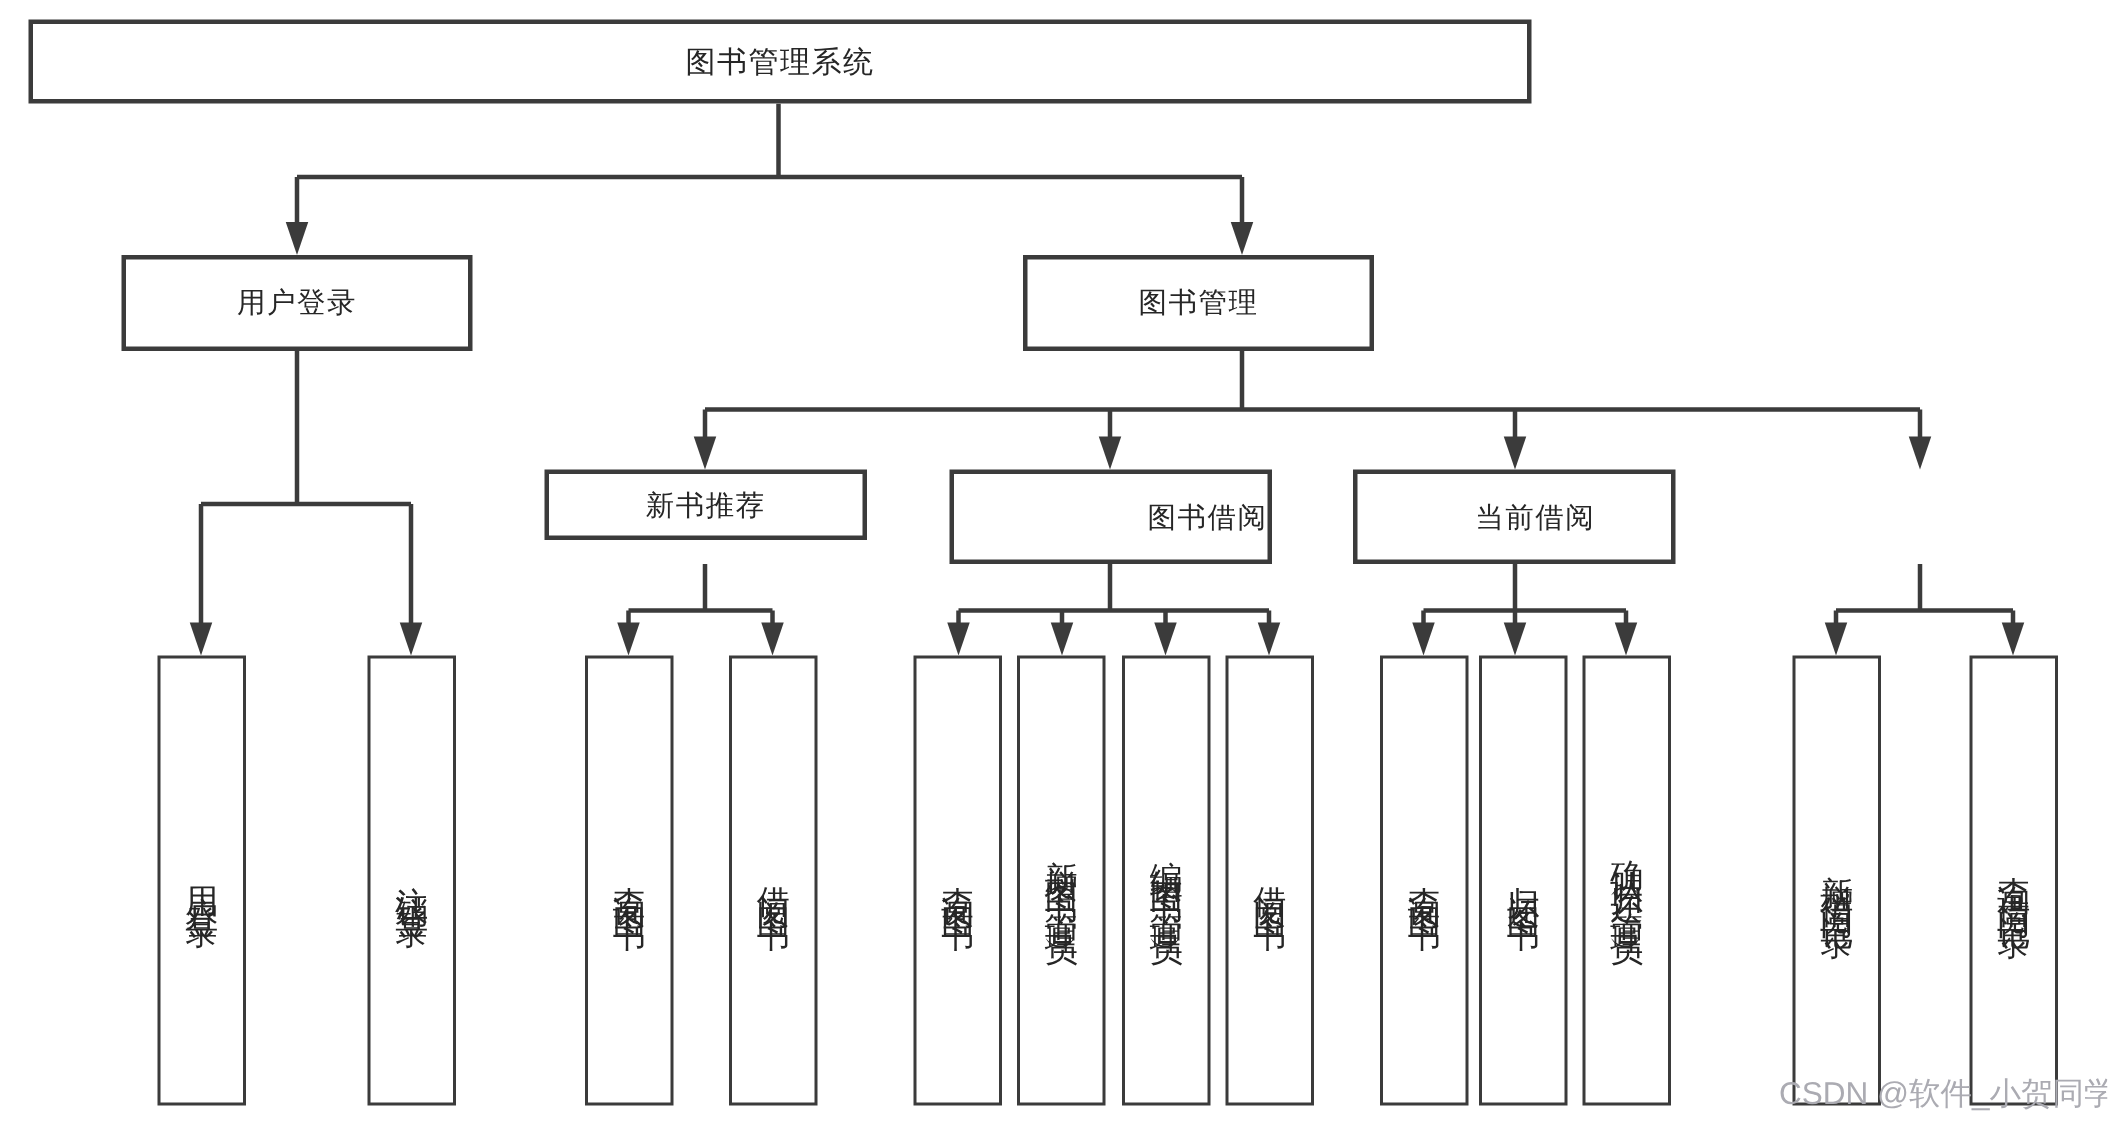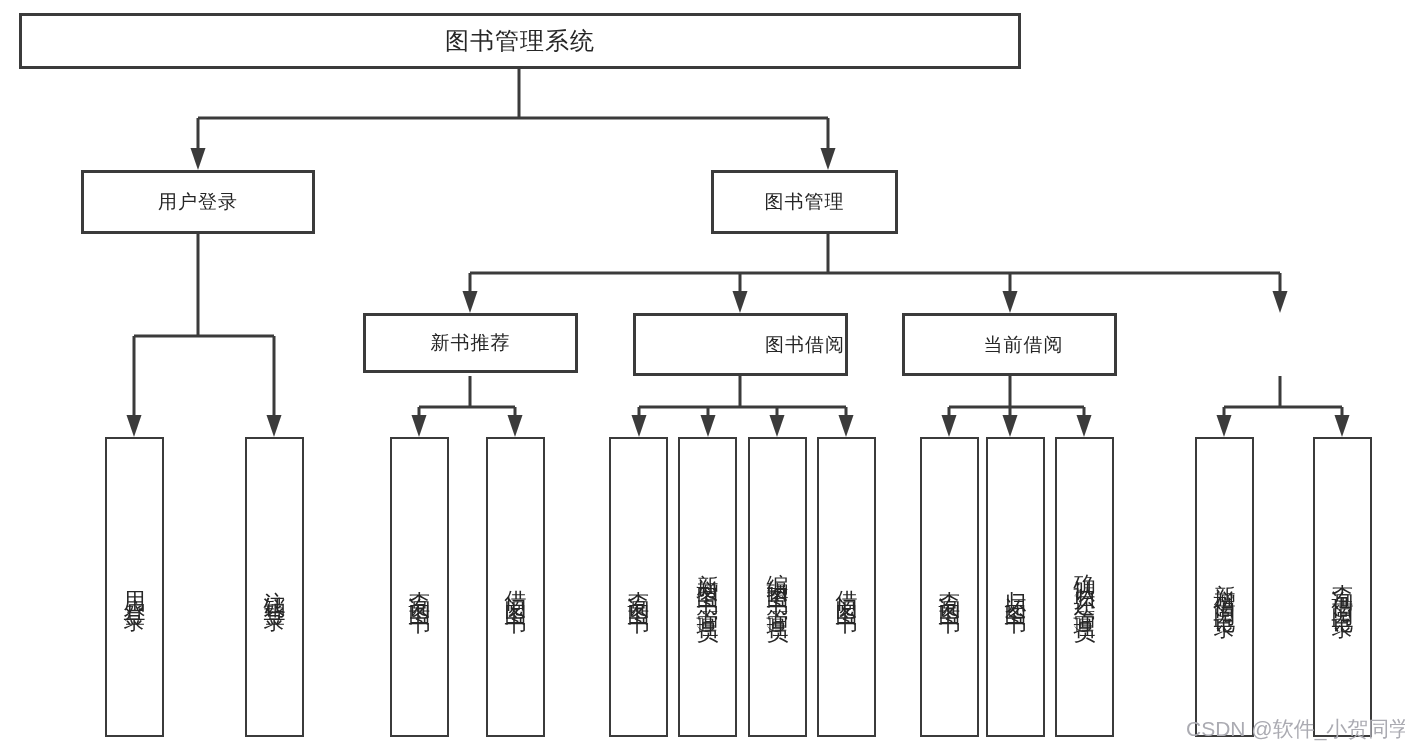--- a/index.html
+++ b/index.html
@@ -22,21 +22,21 @@
   svg.connectors polygon{fill:var(--line);stroke:none;}
   .box{
     position:absolute;
     box-sizing:border-box;
     background:var(--bg);
     border:3px solid var(--line);
     display:flex;align-items:center;justify-content:center;
     text-align:center;
   }
   .h-label{font-size:19px;letter-spacing:1px;color:var(--text);}
-  .root .h-label{font-size:24px;}
+  .root .h-label{font-size:20px;}
   .leaf{border-width:2.5px;}
   .v-label{
     writing-mode:vertical-rl;
     text-orientation:mixed;
     font-size:22px;
     letter-spacing:7px;
     line-height:1;
     color:var(--text);
     white-space:nowrap;
   }
@@ -103,25 +103,25 @@
     </g>
   </svg>
 
   <div class="box root" style="left:19px;top:13px;width:1002px;height:56px;">
     <span class="h-label">图书管理系统</span>
   </div>
 
   <div class="box" style="left:81px;top:170px;width:234px;height:64px;">
     <span class="h-label">用户登录</span>
   </div>
-  <div class="box" style="left:711px;top:170px;width:187px;height:64px;">
+  <div class="box" style="left:682px;top:170px;width:234px;height:64px;">
     <span class="h-label">图书管理</span>
   </div>
 
-  <div class="box" style="left:363px;top:313px;width:215px;height:60px;">
+  <div class="box" style="left:363px;top:313px;width:215px;height:47px;">
     <span class="h-label">新书推荐</span>
   </div>
   <div class="box" style="left:633px;top:313px;width:215px;height:63px;justify-content:flex-end;">
     <span class="h-label">图书借阅</span>
   </div>
   <div class="box" style="left:902px;top:313px;width:215px;height:63px;padding-left:28px;">
     <span class="h-label">当前借阅</span>
   </div>
 
   <div class="box leaf" style="left:105px;top:437px;width:59px;height:300px;">

